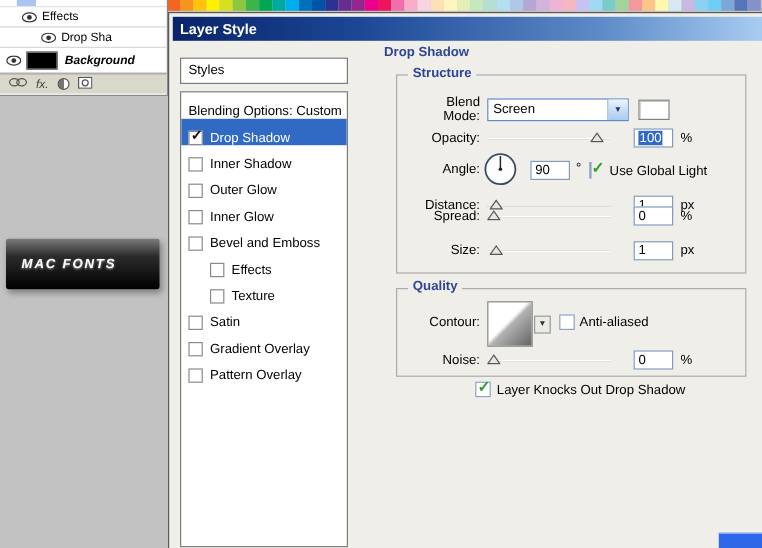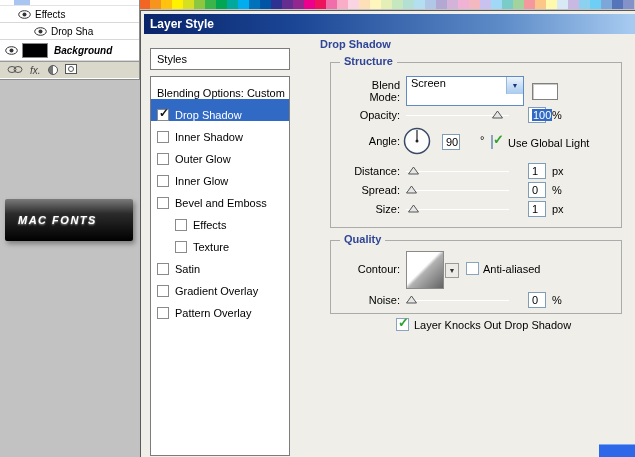--- a/index.html
+++ b/index.html
@@ -54,34 +54,34 @@
 
   .panel-heading { position:absolute; left:179px; top:27px; color:#2F4596; font-weight:bold; }
   .fieldset { position:absolute; border:1px solid #ABABAB; }
   .fs-structure { left:189px; top:51px; width:292px; height:166px;padding-left:31px; }
   .fs-quality  { left:189px; top:229px; width:292px; height:74px; }
   .legend { position:absolute; top:-8px; left:9px; background:#EFEEE9; padding:0 4px; color:#2F4596; font-weight:bold; }
 
   .frow { position:absolute; left:8px; right:6px; height:20px; display:flex; align-items:center; }
   .flabel { width:61px; text-align:right; margin-right:6px; flex:none; }
 
-  .combo { position:relative; width:118px; height:30px; background:#fff; border:1px solid #5F8AC5;
-           display:flex; align-items:flex-start; padding-left:4px; }
+  .combo { position:relative; width:118px; height:19px; background:#fff; border:1px solid #5F8AC5;
+           display:flex; align-items:center; padding-left:4px; }
   .combo-arrow { position:absolute; right:0; top:0; width:17px; height:17px;
                  background:linear-gradient(180deg,#EDF4FC 0%, #C3DAF3 60%, #AACBEE 100%);
                  border-left:1px solid #98B9DE; display:flex; align-items:center; justify-content:center;
                  color:#17377C; font-size:7px; }
   .bm-swatch { width:26px; height:17px; margin-left:8px; background:#fff; border:1px solid #808080;
                box-shadow:inset 1px 1px 0 #c9c9c9; }
 
   .slider { position:relative; width:103px; height:14px; flex:none; }
   .track { position:absolute; left:0; right:0; top:7px; height:1px; background:#8a8a8a; border-bottom:1px solid #fff; }
   .thumb { position:absolute; top:2px; }
 
-  .vfield { width:18px; height:16px; background:#fff; border:1px solid #7F9DB9; display:flex;
+  .vfield { width:33px; height:16px; background:#fff; border:1px solid #7F9DB9; display:flex;
             align-items:center; padding-left:3px; margin-left:19px; flex:none; }
   .sel-text { background:#316AC5; color:#fff; padding:0 1px; }
   .unit { margin-left:6px; }
 
   .arow { position:absolute; left:8px; right:6px; top:62px; height:36px; }
   .alabel { position:absolute; left:0; top:10px; width:61px; text-align:right; }
   .dial { position:absolute; left:64px; top:2px; }
   .afield { position:absolute; left:103px; top:9px; margin-left:0; }
   .adeg { position:absolute; left:141px; top:9px; }
   .acb { position:absolute; left:152px; top:11px; }
@@ -323,21 +323,21 @@
           <svg class="thumb" style="left:2px" width="11" height="9">
               <path d="M5.5 1 L10.5 8 L0.5 8 Z" fill="#E6E6E6" stroke="#555"></path>
             </svg>
         </span>
         <span class="vfield">
             <span>1</span>
           </span>
         <span class="unit">px</span>
       </div>
 
-      <div class="frow" style="top:117px">
+      <div class="frow" style="top:107px">
         <span class="flabel">Spread:</span>
         <span class="slider">
           <span class="track"></span>
           <svg class="thumb" style="left:0px" width="11" height="9">
               <path d="M5.5 1 L10.5 8 L0.5 8 Z" fill="#E6E6E6" stroke="#555"></path>
             </svg>
         </span>
         <span class="vfield">
             <span>0</span>
           </span>

